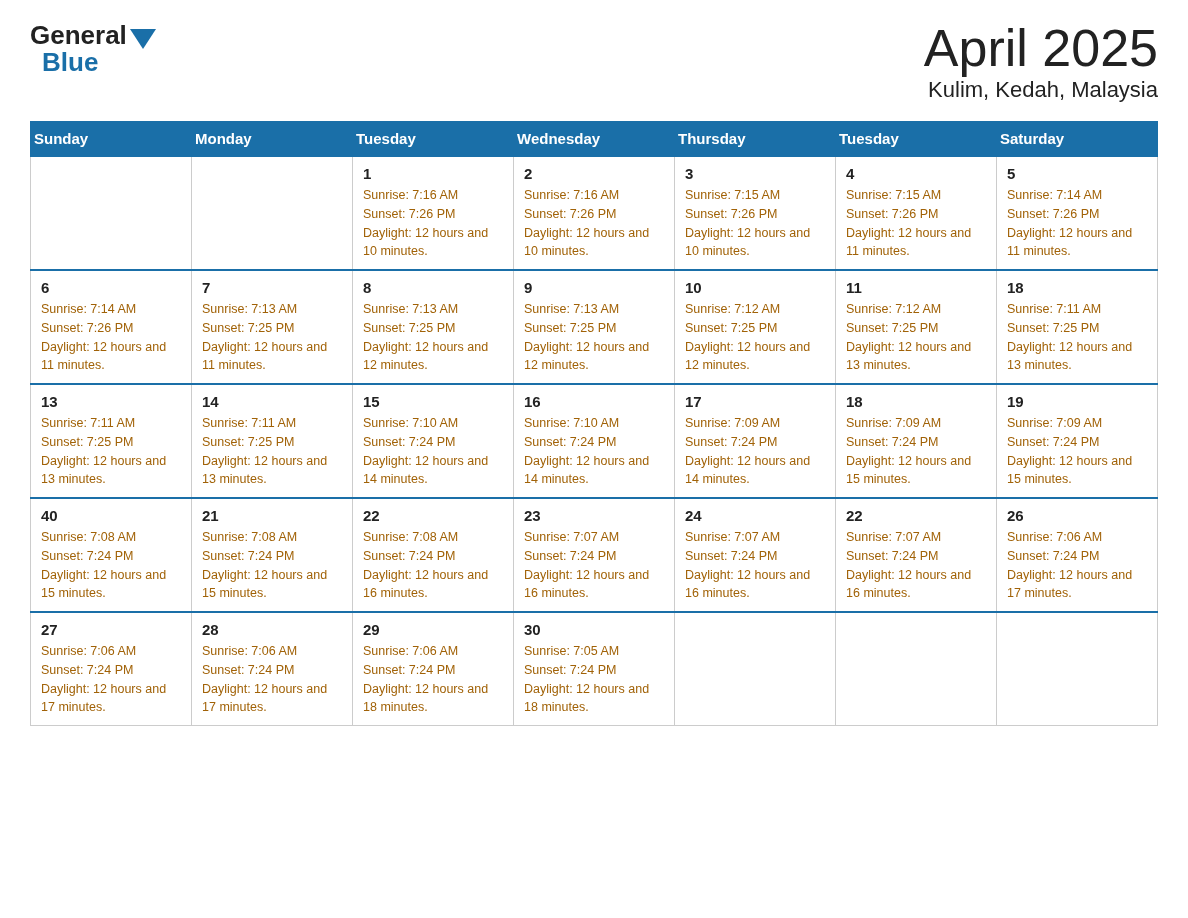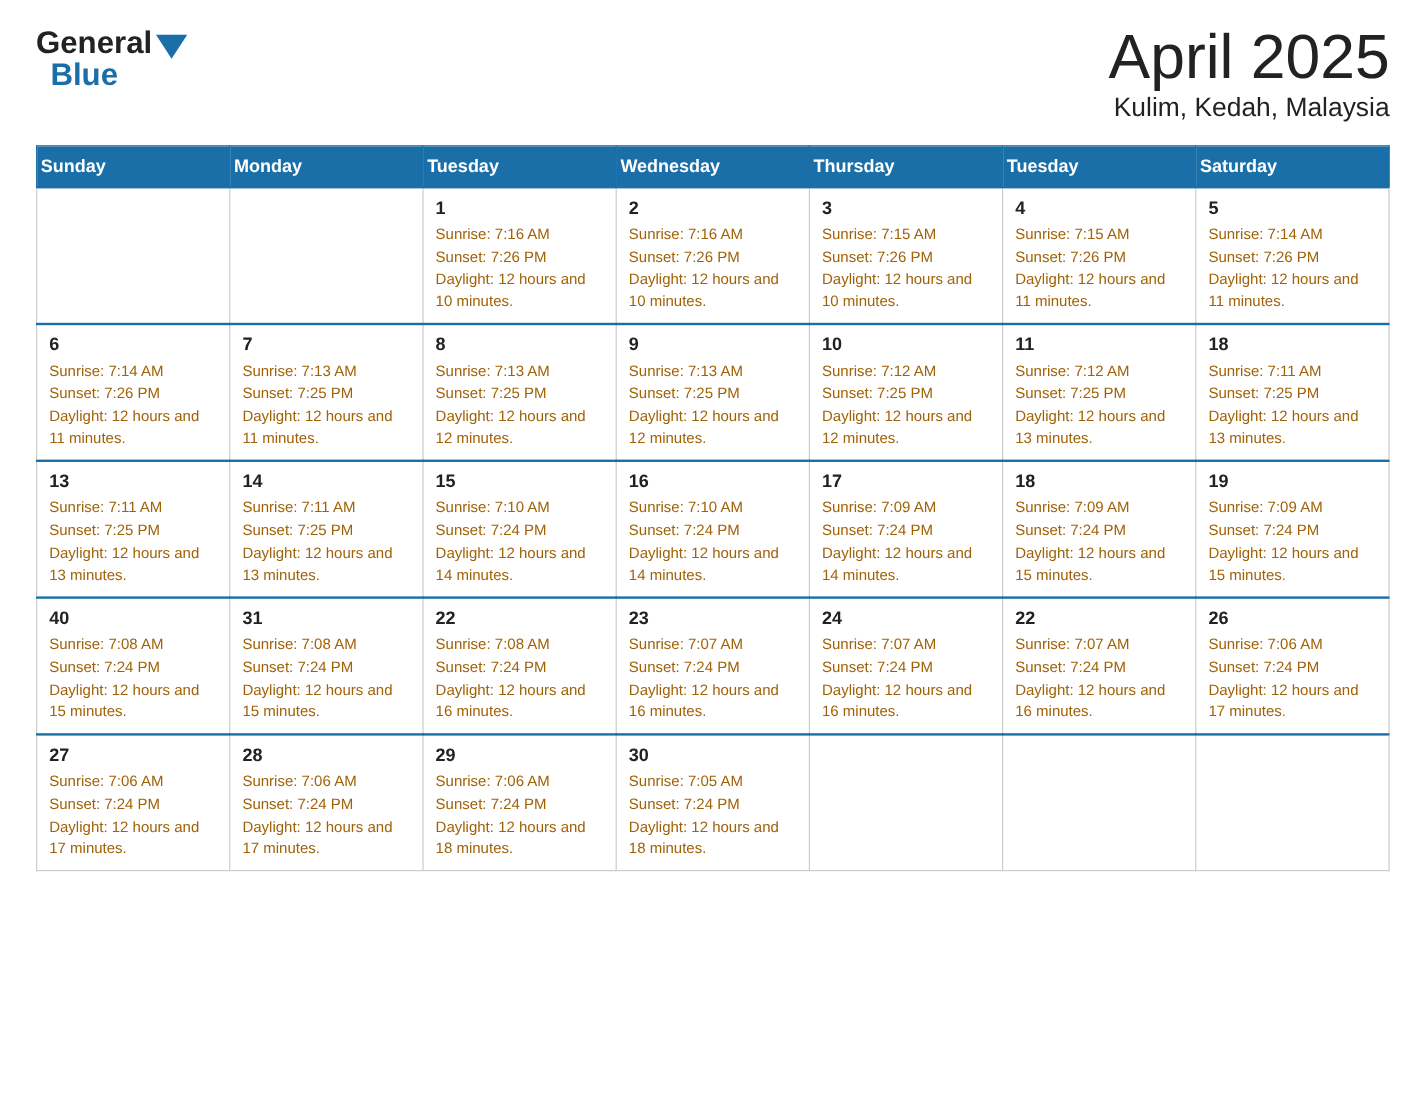--- a/index.html
+++ b/index.html
@@ -201,21 +201,21 @@
           <div class="day-num">19</div>
           <div class="day-info">Sunrise: 7:09 AM<br>Sunset: 7:24 PM<br>Daylight: 12 hours and 15 minutes.</div>
         </td>
       </tr>
       <tr>
         <td>
           <div class="day-num">40</div>
           <div class="day-info">Sunrise: 7:08 AM<br>Sunset: 7:24 PM<br>Daylight: 12 hours and 15 minutes.</div>
         </td>
         <td>
-          <div class="day-num">31</div>
+          <div class="day-num">21</div>
           <div class="day-info">Sunrise: 7:08 AM<br>Sunset: 7:24 PM<br>Daylight: 12 hours and 15 minutes.</div>
         </td>
         <td>
           <div class="day-num">22</div>
           <div class="day-info">Sunrise: 7:08 AM<br>Sunset: 7:24 PM<br>Daylight: 12 hours and 16 minutes.</div>
         </td>
         <td>
           <div class="day-num">23</div>
           <div class="day-info">Sunrise: 7:07 AM<br>Sunset: 7:24 PM<br>Daylight: 12 hours and 16 minutes.</div>
         </td>

